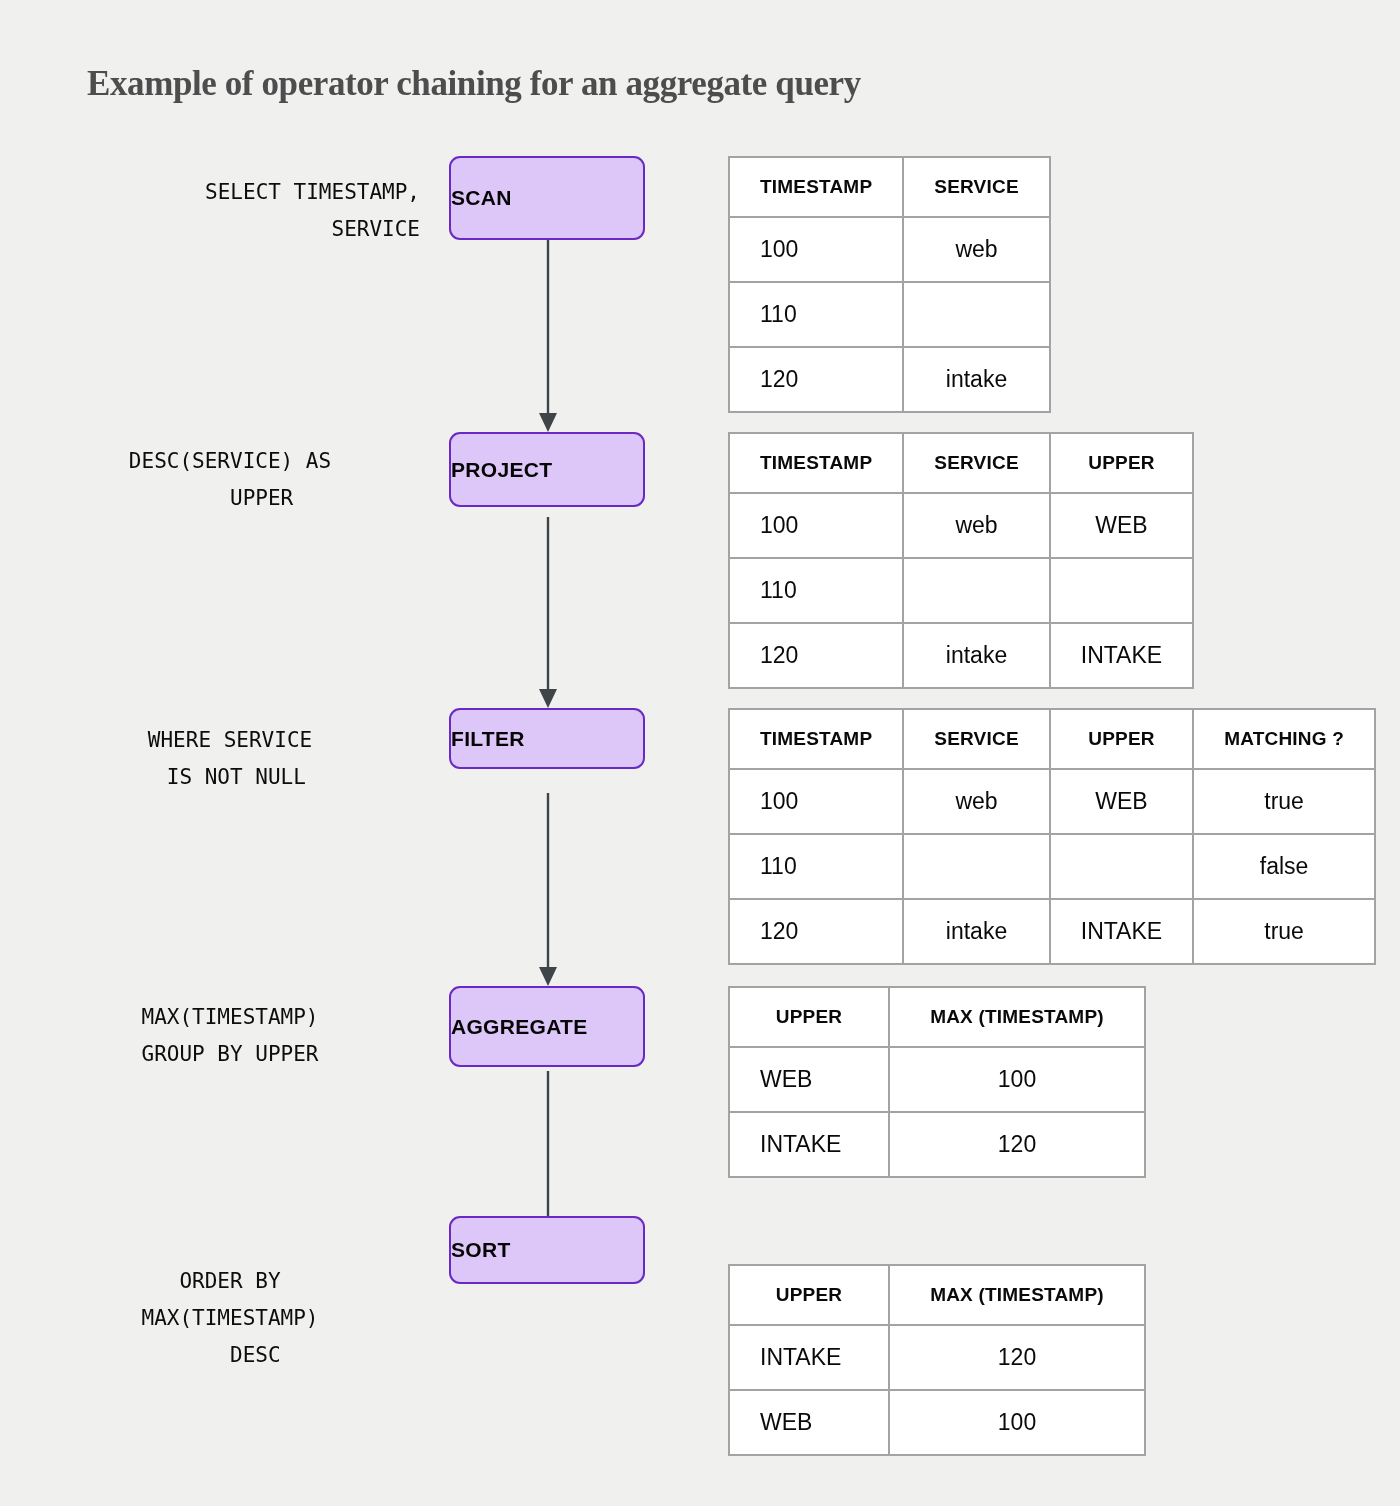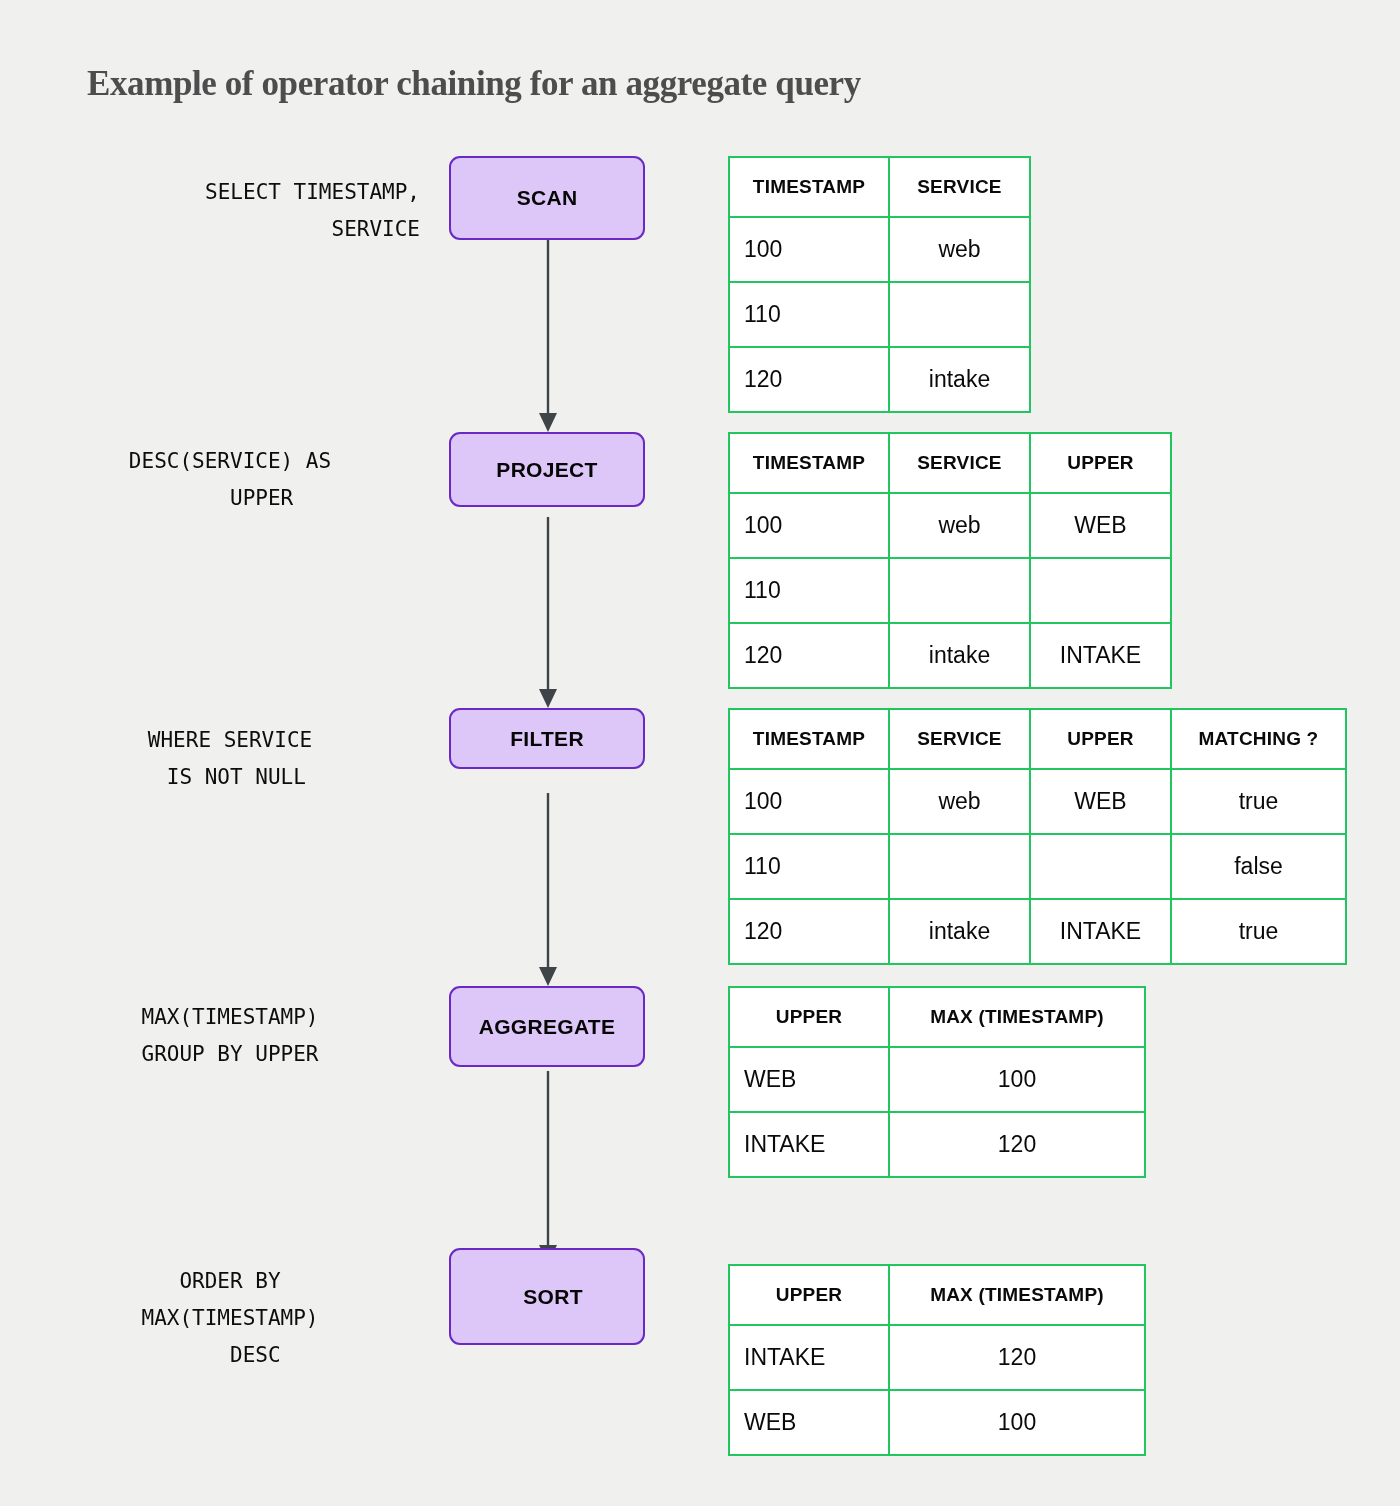--- a/index.html
+++ b/index.html
@@ -55,21 +55,21 @@
   .op-box {
     position: absolute;
     left: 449px;
     width: 196px;
     box-sizing: border-box;
     background: #ddc6f8;
     border: 2px solid #6a28c4;
     border-radius: 11px;
     display: flex;
     align-items: center;
-    justify-content: center;
+    justify-content: flex-start;
   }
   .op-label {
     font-family: "Liberation Sans", sans-serif;
     font-size: 21px;
     font-weight: bold;
     color: #060606;
     letter-spacing: 0.3px;
   }
 
   
@@ -82,23 +82,23 @@
 
   
   .data-table {
     position: absolute;
     border-collapse: collapse;
     background: #ffffff;
     table-layout: fixed;
   }
   .data-table th,
   .data-table td {
-    border: 2px solid #22c55e;
+    border: 2px solid #a3a3a3;
     background: #ffffff;
-    padding: 0 14px;
+    padding: 0 30px;
     font-family: "Liberation Sans", sans-serif;
     color: #0a0a0a;
     vertical-align: middle;
   }
   .data-table th {
     height: 58px;
     font-size: 19px;
     font-weight: bold;
     text-align: center;
     letter-spacing: 0.2px;
@@ -284,21 +284,21 @@
             <td class="left">INTAKE</td>
             <td>120</td>
           </tr>
         </tbody>
       </table>
     </div>
     <div class="stage-row">
       <div class="sql-label" style="top: 1263px;">ORDER BY
 MAX(TIMESTAMP)
     DESC</div>
-      <div class="op-box" style="top: 1248px; height: 97px; padding-left: 12px;">
+      <div class="op-box" style="top: 1216px; height: 68px;">
         <span class="op-label">SORT</span>
       </div>
       <table class="data-table" style="top: 1264px; left: 728px;">
         <colgroup>
           <col style="width: 160px;">
           <col style="width: 256px;">
         </colgroup>
         <thead>
           <tr>
             <th>UPPER</th>

